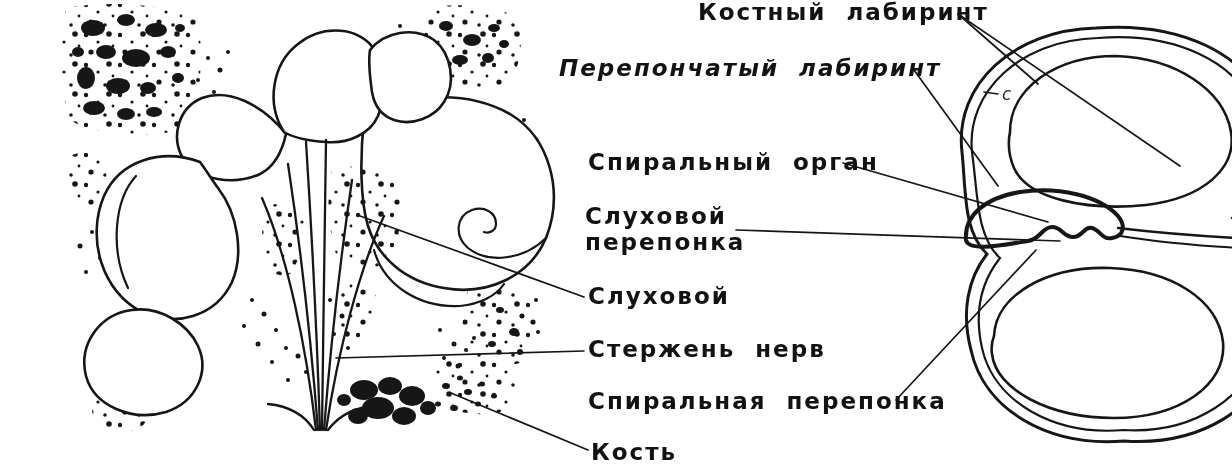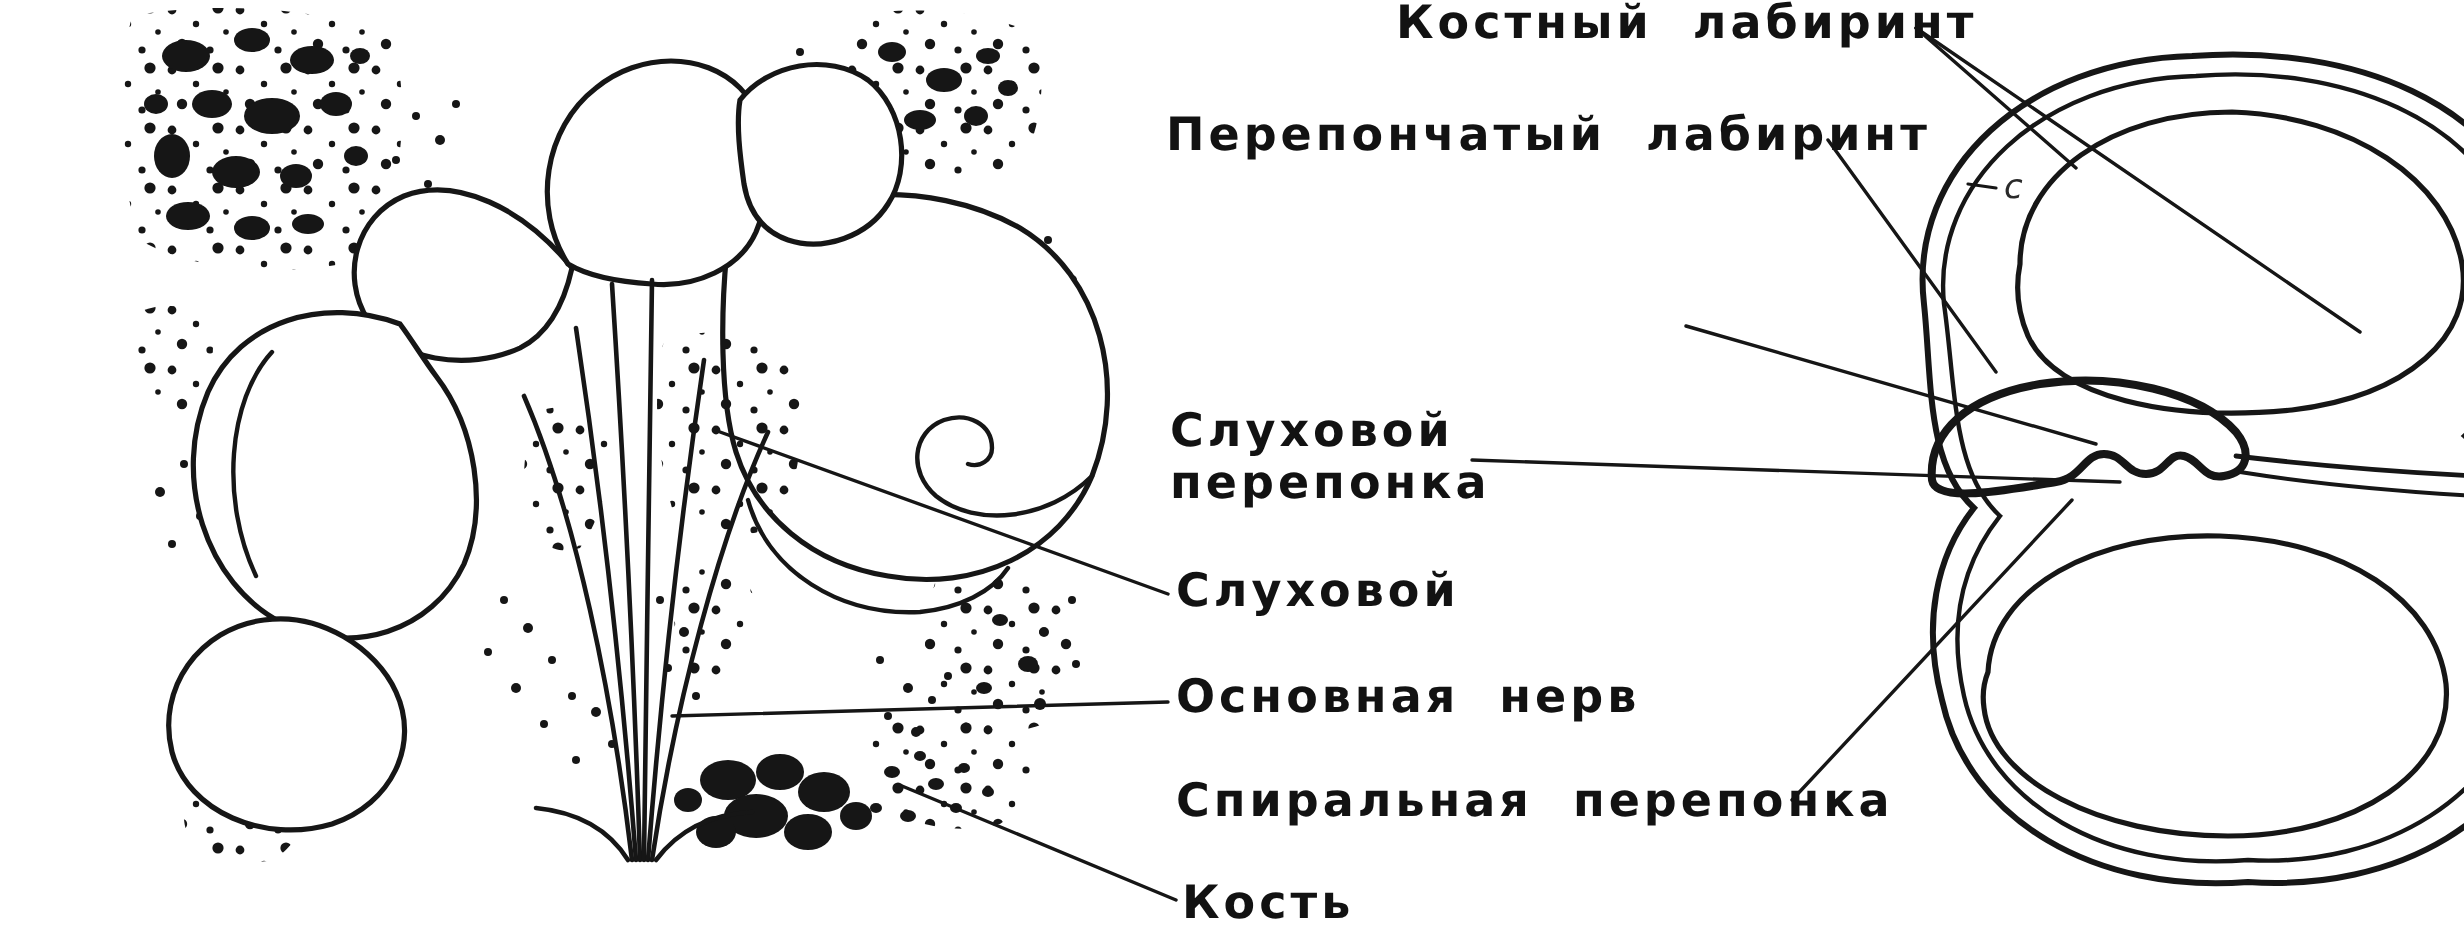--- a/index.html
+++ b/index.html
@@ -212,22 +212,23 @@
       <line x1="795" y1="163" x2="1000" y2="222"></line>
       <line x1="688" y1="230" x2="1012" y2="241"></line>
       <line x1="536" y1="297" x2="312" y2="216"></line>
       <line x1="536" y1="351" x2="288" y2="358"></line>
       <line x1="848" y1="400" x2="988" y2="250"></line>
       <line x1="540" y1="450" x2="403" y2="393"></line>
     </g>
   </svg>
 
   <div class="label" style="left:650px;top:0px;">Костный лабиринт</div>
-  <div class="label" style="left:535px;top:56px;">Перепончатый  лабиринт</div>
+  <div class="label" style="left:511px;top:56px;font-style:italic;">Перепончатый  лабиринт</div>
+  <div class="label" style="left:540px;top:150px;">Спиральный орган</div>
   <div class="label" style="left:537px;top:204px;">Слуховой
 перепонка</div>
   <div class="label" style="left:540px;top:284px;">Слуховой</div>
-  <div class="label" style="left:540px;top:337px;">Основная нерв</div>
+  <div class="label" style="left:540px;top:337px;">Стержень нерв</div>
   <div class="label" style="left:540px;top:389px;">Спиральная перепонка</div>
   <div class="label" style="left:543px;top:440px;text-align:center;">Кость</div>
 
   <div class="annot" style="left:954px;top:84px;">c</div>
 </div>
 
 </body></html>

